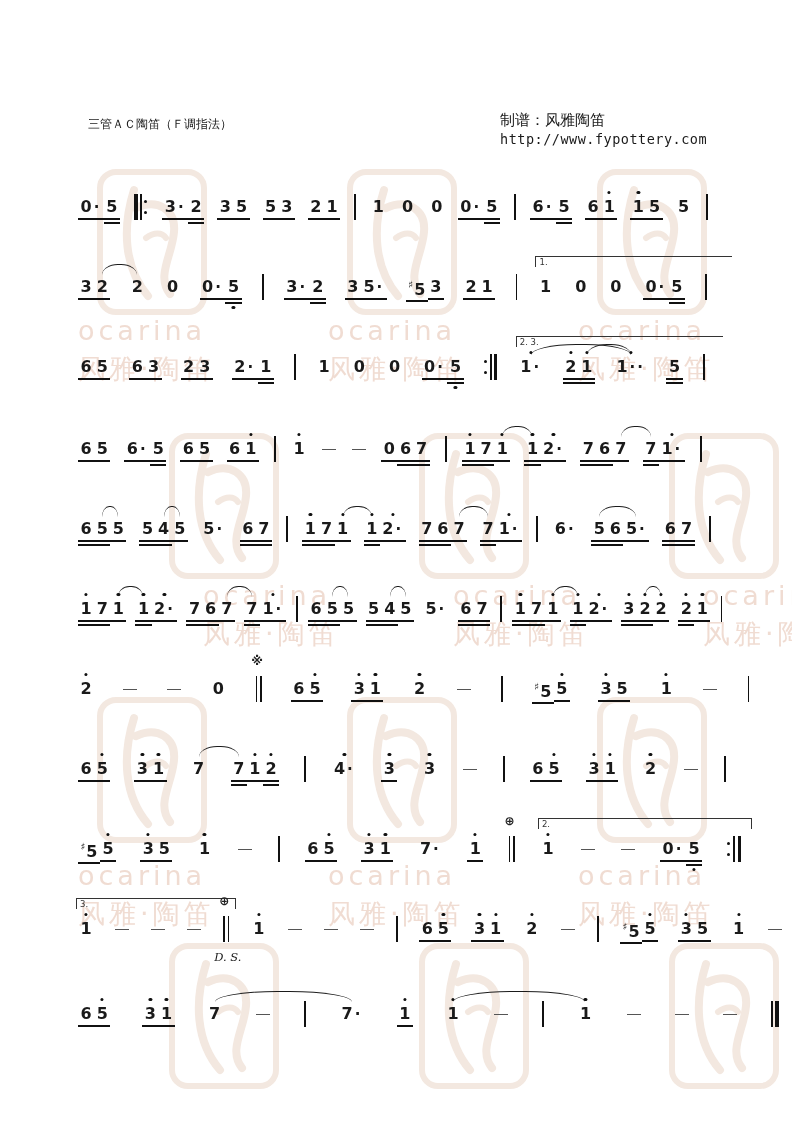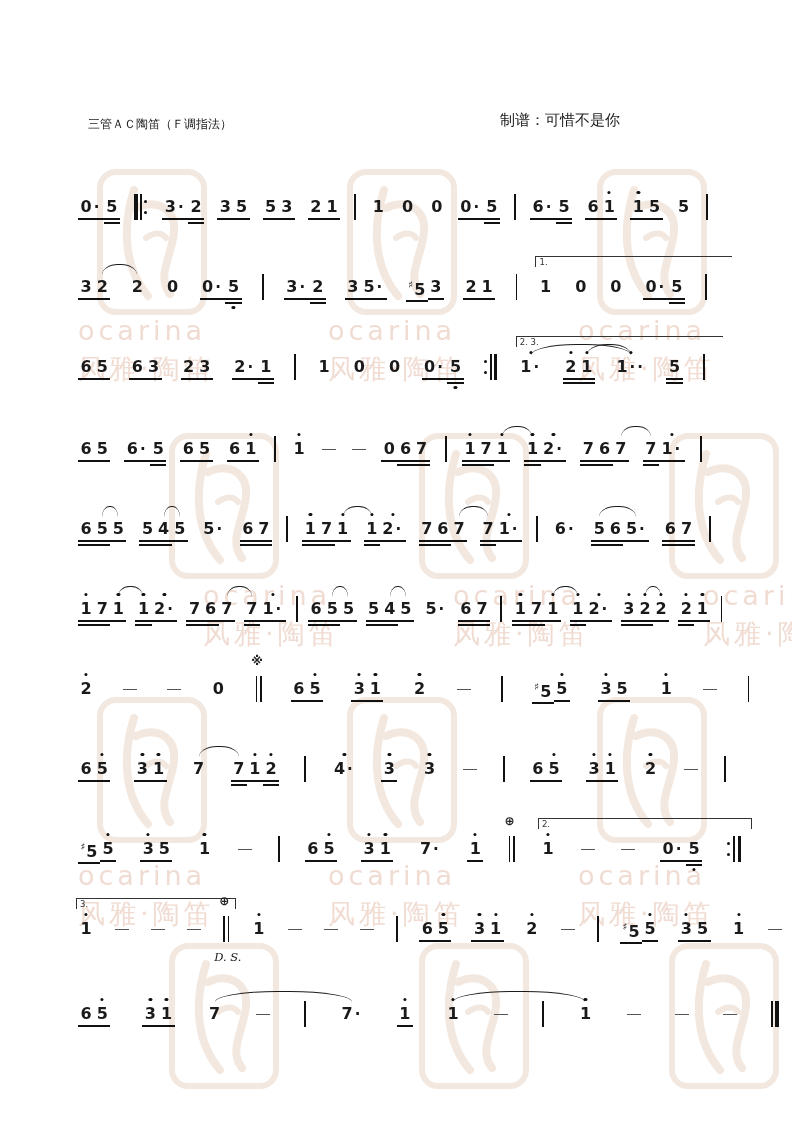--- a/index.html
+++ b/index.html
@@ -140,21 +140,22 @@
         </svg></div>
       <div class="wm-stamp" style="left: 668px; top: 942px;"><svg width="112" height="148" viewBox="0 0 112 148" fill="none">
           <rect x="4" y="4" width="104" height="140" rx="16" stroke="#f3e8e0" stroke-width="6"></rect>
           <path d="M38 22 C26 60 28 100 52 128" stroke="#f3e8e0" stroke-width="8" stroke-linecap="round"></path>
           <path d="M40 40 C62 30 80 42 78 64 C76 88 60 108 74 126" stroke="#f3e8e0" stroke-width="8" stroke-linecap="round"></path>
           <path d="M50 70 C58 64 66 64 70 70" stroke="#f3e8e0" stroke-width="6" stroke-linecap="round"></path>
         </svg></div>
     </div>
   <div class="sub-left">三管ＡＣ陶笛（Ｆ调指法）</div>
   <div class="credit">
-    <div>制谱：可惜不是你</div>
+    <div>制谱：风雅陶笛</div>
+    <div class="url">http://www.fypottery.com</div>
   </div>
   <div class="score">
       <div class="mline" style="top: 196px; --g: 13px;">
         <div class="tok note j" style="color: rgb(26, 26, 26);"><span class="num">0</span><span class="dar">·</span><div class="ul u1"></div></div>
         <div class="tok note" style="color: rgb(26, 26, 26);"><span class="num">5</span><div class="ul u1"></div><div class="ul u2"></div></div>
         <div class="tok bar">
           <div class="bl thick"></div>
           <div class="bl"></div>
           <div class="dots"></div>
         </div>

